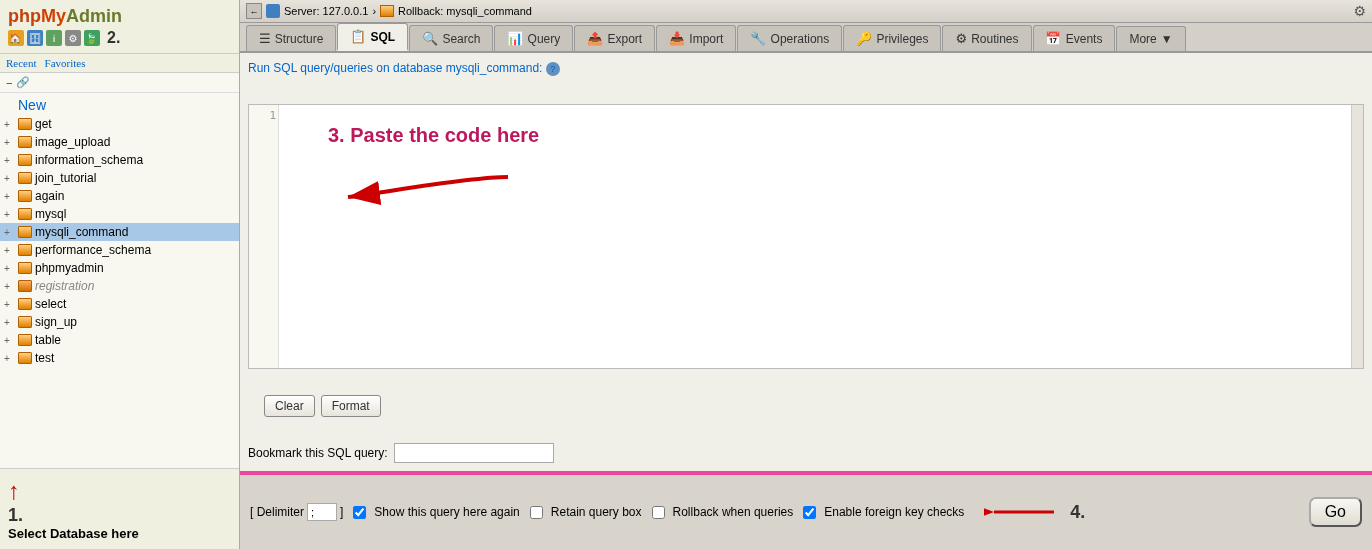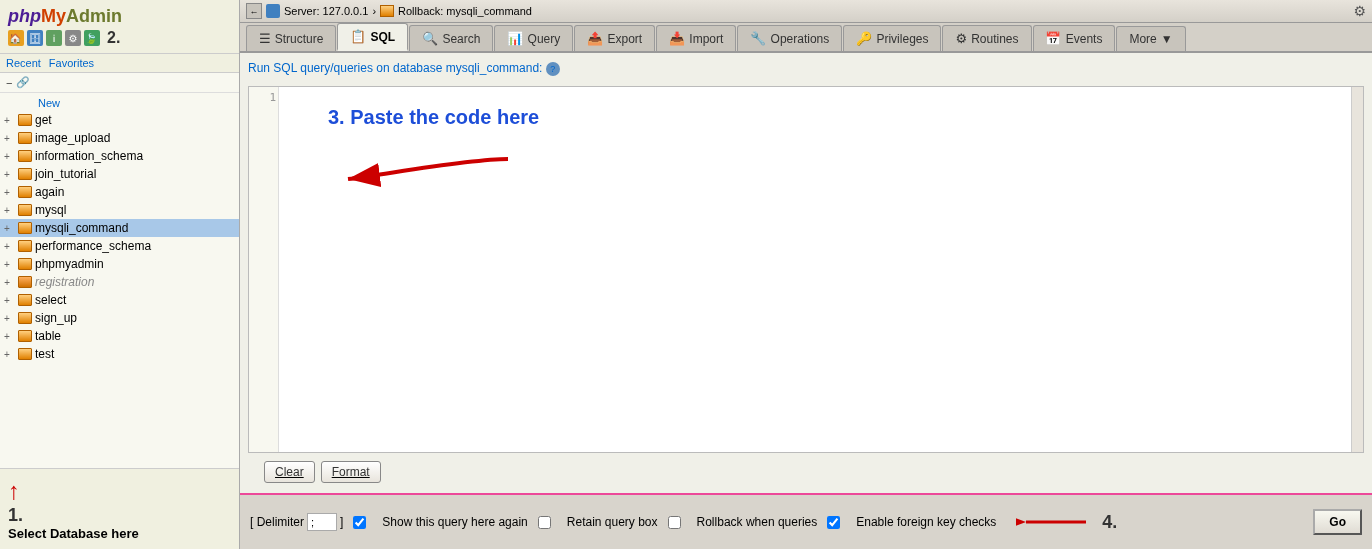--- a/index.html
+++ b/index.html
@@ -19,21 +19,21 @@
       padding: 6px 8px;
       border-bottom: 1px solid #ccc;
       display: flex;
       align-items: center;
       justify-content: space-between;
     }
     .logo-pma {
       font-size: 18px;
       font-weight: bold;
     }
-    .logo-php { color: #4c1d95; font-style: italic; }
+    .logo-php { color: #c2410c; }
     .logo-my { color: #d04000; }
     .logo-admin { color: #6c7a2e; }
     .logo-icons {
       display: flex;
       gap: 3px;
       align-items: center;
       margin-top: 2px;
     }
     .logo-icon-small {
       width: 16px; height: 16px;
@@ -46,20 +46,21 @@
       font-weight: bold;
       color: #333;
       margin-left: 4px;
     }
     .sidebar-nav {
       padding: 3px 6px;
       background: #f0f0e0;
       border-bottom: 1px solid #ccc;
       display: flex;
       gap: 8px;
+      font-family: Liberation Serif, serif;
     }
     .sidebar-nav a {
       font-size: 11px;
       color: #0066cc;
       text-decoration: none;
     }
     .sidebar-controls {
       padding: 3px 6px;
       display: flex;
       gap: 4px;
@@ -192,21 +193,21 @@
     .tab-icon { font-size: 13px; }
 
     
     .content {
       flex: 1;
       background: #f0f0e8;
       padding: 8px;
       overflow-y: auto;
       display: flex;
       flex-direction: column;
-      gap: 6px;
+      gap: 24px;
     }
 
     .query-header {
       font-size: 12px;
       color: #333;
       margin-bottom: 4px;
     }
     .query-header span { color: #0066cc; }
 
     .sql-editor-container {
@@ -244,21 +245,20 @@
       width: 12px;
       background: #e8e4dc;
       border-left: 1px solid #ccc;
     }
 
     .btn-row {
       display: flex;
       align-items: center;
       gap: 6px;
       padding: 2px 16px;
-      text-decoration: underline;
     }
     .pma-btn {
       padding: 3px 10px;
       background: linear-gradient(to bottom, #ffffff, #e8e4dc);
       border: 1px solid #888;
       border-radius: 3px;
       cursor: pointer;
       font-size: 12px;
       color: #333;
     }
@@ -289,49 +289,49 @@
       width: 160px;
       height: 20px;
       border: 1px solid #aaa;
       padding: 1px 4px;
       font-size: 12px;
     }
 
     
     .bottom-bar {
       background: #d8d4cc;
-      border-top: 2px solid #ec4899;
-      padding: 12px 10px;
+      border-top: 4px solid #ec4899;
+      padding: 22px 10px;
       display: flex;
       align-items: center;
       gap: 10px;
       font-size: 12px;
       flex-shrink: 0;
     }
     .delimiter-group {
       display: flex; align-items: center; gap: 3px;
     }
     .delimiter-input {
       width: 30px; height: 18px;
       border: 1px solid #aaa;
       padding: 1px 3px;
       font-size: 11px;
     }
     .checkbox-group {
-      display: flex; align-items: center; gap: 16px;
+      display: flex; align-items: center; gap: 8px;
     }
     .go-btn {
       margin-left: auto;
       padding: 4px 14px;
       background: linear-gradient(to bottom, #f8f8f0, #e0dcd4);
       border: 2px outset #aaa;
-      border-radius: 1px;
+      border-radius: 7px;
       cursor: pointer;
-      font-size: 12px;
-      font-weight: bold;
+      font-size: 16px;
+      font-weight: normal;
     }
 
     .number-badge {
       font-size: 18px;
       font-weight: bold;
       color: #333;
     }
   </style>
 </head>
 <body>
@@ -356,21 +356,21 @@
     <a href="#">Recent</a>
     <a href="#">Favorites</a>
   </div>
   <div class="sidebar-controls">
     <span class="ctrl-btn">−</span>
     <span class="ctrl-btn">🔗</span>
   </div>
   <div class="db-list">
     <div class="db-item">
       <span class="db-expand"></span>
-      <span style="font-size:11px;color:#0066cc;margin-left:20px;">New</span>
+      <span style="font-size:14px;color:#0066cc;">New</span>
     </div>
     <div class="db-item">
       <span class="db-expand">+</span>
       <span class="db-icon">
           <span class="db-icon-img"></span>
         </span>
       <span>get</span>
     </div>
     <div class="db-item">
       <span class="db-expand">+</span>
@@ -541,40 +541,44 @@
     <div style="position:relative; flex:1; display:flex; flex-direction:column;">
       <div class="sql-editor-container">
         <div class="line-numbers">
           <div>1</div>
         </div>
         <textarea class="sql-editor" placeholder="" style=""></textarea>
         <div class="editor-scrollbar"></div>
       </div>
 
       <div style="position:absolute; top:20px; left:80px; pointer-events:none; z-index:10;">
-        <span style="font-size:20px; font-weight:bold; color:#1d4ed8;">3. Paste the code here</span>
+        <span style="font-size:20px; font-weight:bold; color:#be185d;">3. Paste the code here</span>
         <div style="margin-top:10px;">
           <svg width="200" height="60">
             <defs>
               <marker id="arrowhead" markerWidth="8" markerHeight="6" refX="8" refY="3" orient="auto">
                 <polygon points="0 0, 8 3, 0 6" fill="#cc0000"></polygon>
               </marker>
             </defs>
             <path d="M 180 20 C 140 20, 60 35, 20 40" stroke="#cc0000" stroke-width="4" fill="none" marker-end="url(#arrowhead)"></path>
           </svg>
         </div>
       </div>
     </div>
 
     <div class="btn-row">
       <button class="pma-btn">Clear</button>
       <button class="pma-btn">Format</button>
     </div>
 
 
+    <div class="bookmark-row">
+      <label>Bookmark this SQL query:</label>
+      <input type="text" class="bookmark-input" style="">
+    </div>
   </div>
 
   <div class="bottom-bar">
     <div class="delimiter-group">
       <span>[ Delimiter</span>
       <input type="text" class="delimiter-input" value=";" style="">
       <span>]</span>
     </div>
     <div class="checkbox-group">
       <input type="checkbox" checked="" style="">

